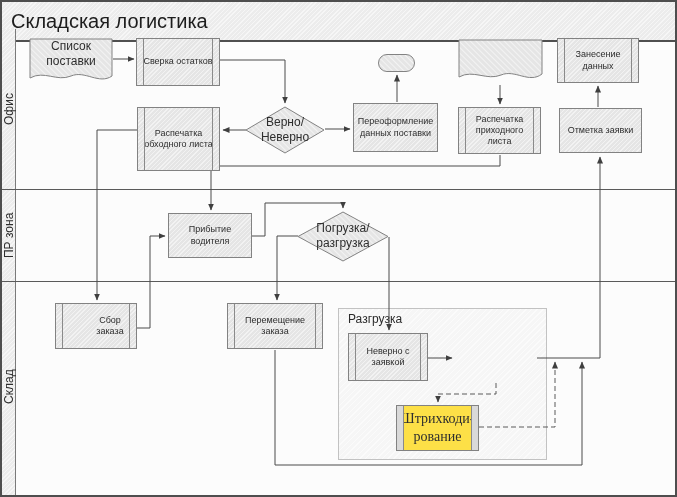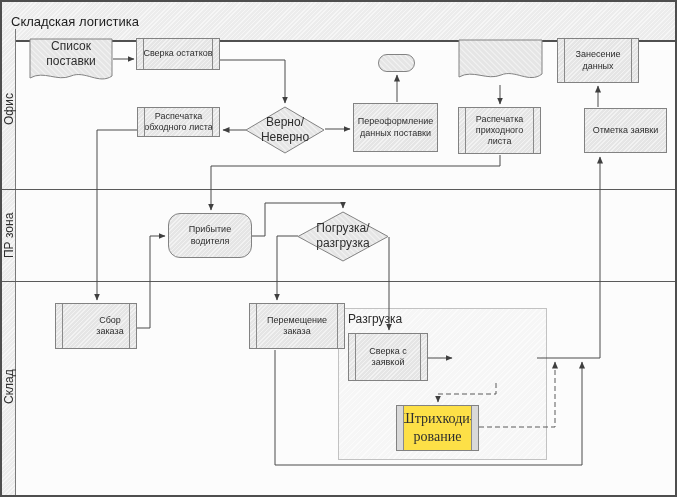--- a/index.html
+++ b/index.html
@@ -8,21 +8,21 @@
     font-family:"Liberation Sans",sans-serif;color:#2e2e2e;overflow:hidden;
   }
   .frame{position:absolute;inset:0;border:2px solid #4e4e4e;z-index:6;pointer-events:none;}
   .hatch{
     background-color:#ececec;
     background-image:repeating-linear-gradient(135deg,rgba(255,255,255,.55) 0 1px,transparent 1px 3px);
   }
   .titlebar{
     position:absolute;left:2px;top:2px;right:2px;height:40px;
     border-bottom:2px solid #4f4f4f;display:flex;align-items:center;
-    padding-left:9px;font-size:13px;color:#1d1d1d;z-index:1;box-sizing:border-box;
+    padding-left:9px;font-size:20px;color:#1d1d1d;z-index:1;box-sizing:border-box;
   }
   .lanecol{position:absolute;left:2px;top:29px;bottom:2px;width:14px;border-right:1px solid #7a7a7a;z-index:1;box-sizing:border-box;}
   .lane-sep{position:absolute;left:2px;right:2px;height:1px;background:#5a5a5a;z-index:1;}
   .lane-label{
     position:absolute;left:2px;width:14px;z-index:2;
     display:flex;align-items:center;justify-content:center;
     font-size:12px;color:#2e2e2e;
     writing-mode:vertical-rl;transform:rotate(180deg);
   }
   .group{
@@ -114,49 +114,49 @@
       <path d="M479 427 H555 V362" marker-end="url(#arr)"></path>
     </g>
   </svg>
 
   <div class="float-label" style="left:29px;top:44px;width:84px;height:20px;">Список поставки</div>
   <div class="float-label" style="left:245px;top:112px;width:80px;height:36px;">Верно/
 Неверно</div>
   <div class="float-label" style="left:297px;top:217px;width:92px;height:38px;">Погрузка/
 разгрузка</div>
 
-  <div class="node subproc" style="left:136px;top:38px;width:84px;height:32px;">
+  <div class="node subproc" style="left:136px;top:38px;width:84px;height:48px;">
     <span class="lbl">Сверка остатков</span>
   </div>
-  <div class="node subproc" style="left:137px;top:107px;width:83px;height:30px;">
+  <div class="node subproc" style="left:137px;top:107px;width:83px;height:64px;">
     <span class="lbl">Распечатка обходного листа</span>
   </div>
   <div class="node" style="left:353px;top:103px;width:85px;height:49px;">
     <span class="lbl">Переоформление данных поставки</span>
   </div>
   <div class="node subproc" style="left:458px;top:107px;width:83px;height:47px;">
     <span class="lbl">Распечатка приходного листа</span>
   </div>
   <div class="node subproc" style="left:557px;top:38px;width:82px;height:45px;">
     <span class="lbl">Занесение данных</span>
   </div>
-  <div class="node" style="left:584px;top:108px;width:83px;height:45px;">
+  <div class="node" style="left:559px;top:108px;width:83px;height:45px;">
     <span class="lbl">Отметка заявки</span>
   </div>
-  <div class="node" style="left:168px;top:213px;width:84px;height:45px;border-radius:12px;">
+  <div class="node" style="left:168px;top:213px;width:84px;height:45px;">
     <span class="lbl">Прибытие водителя</span>
   </div>
   <div class="node subproc" style="left:55px;top:303px;width:82px;height:46px;padding-left:32px;">
     <span class="lbl">Сбор заказа</span>
   </div>
-  <div class="node subproc" style="left:227px;top:303px;width:96px;height:46px;margin-left:22px;">
+  <div class="node subproc" style="left:227px;top:303px;width:96px;height:46px;">
     <span class="lbl">Перемещение заказа</span>
   </div>
   <div class="node subproc" style="left:348px;top:333px;width:80px;height:48px;">
-    <span class="lbl">Сверка с заявкой</span>
+    <span class="lbl">Неверно с заявкой</span>
   </div>
   <div class="node subproc white-node" style="left:396px;top:405px;width:83px;height:46px;">
     <span class="lbl">Штрихкоди-
 рование</span>
   </div>
 
   <div class="frame"></div>
 </div>
 
 </body></html>

